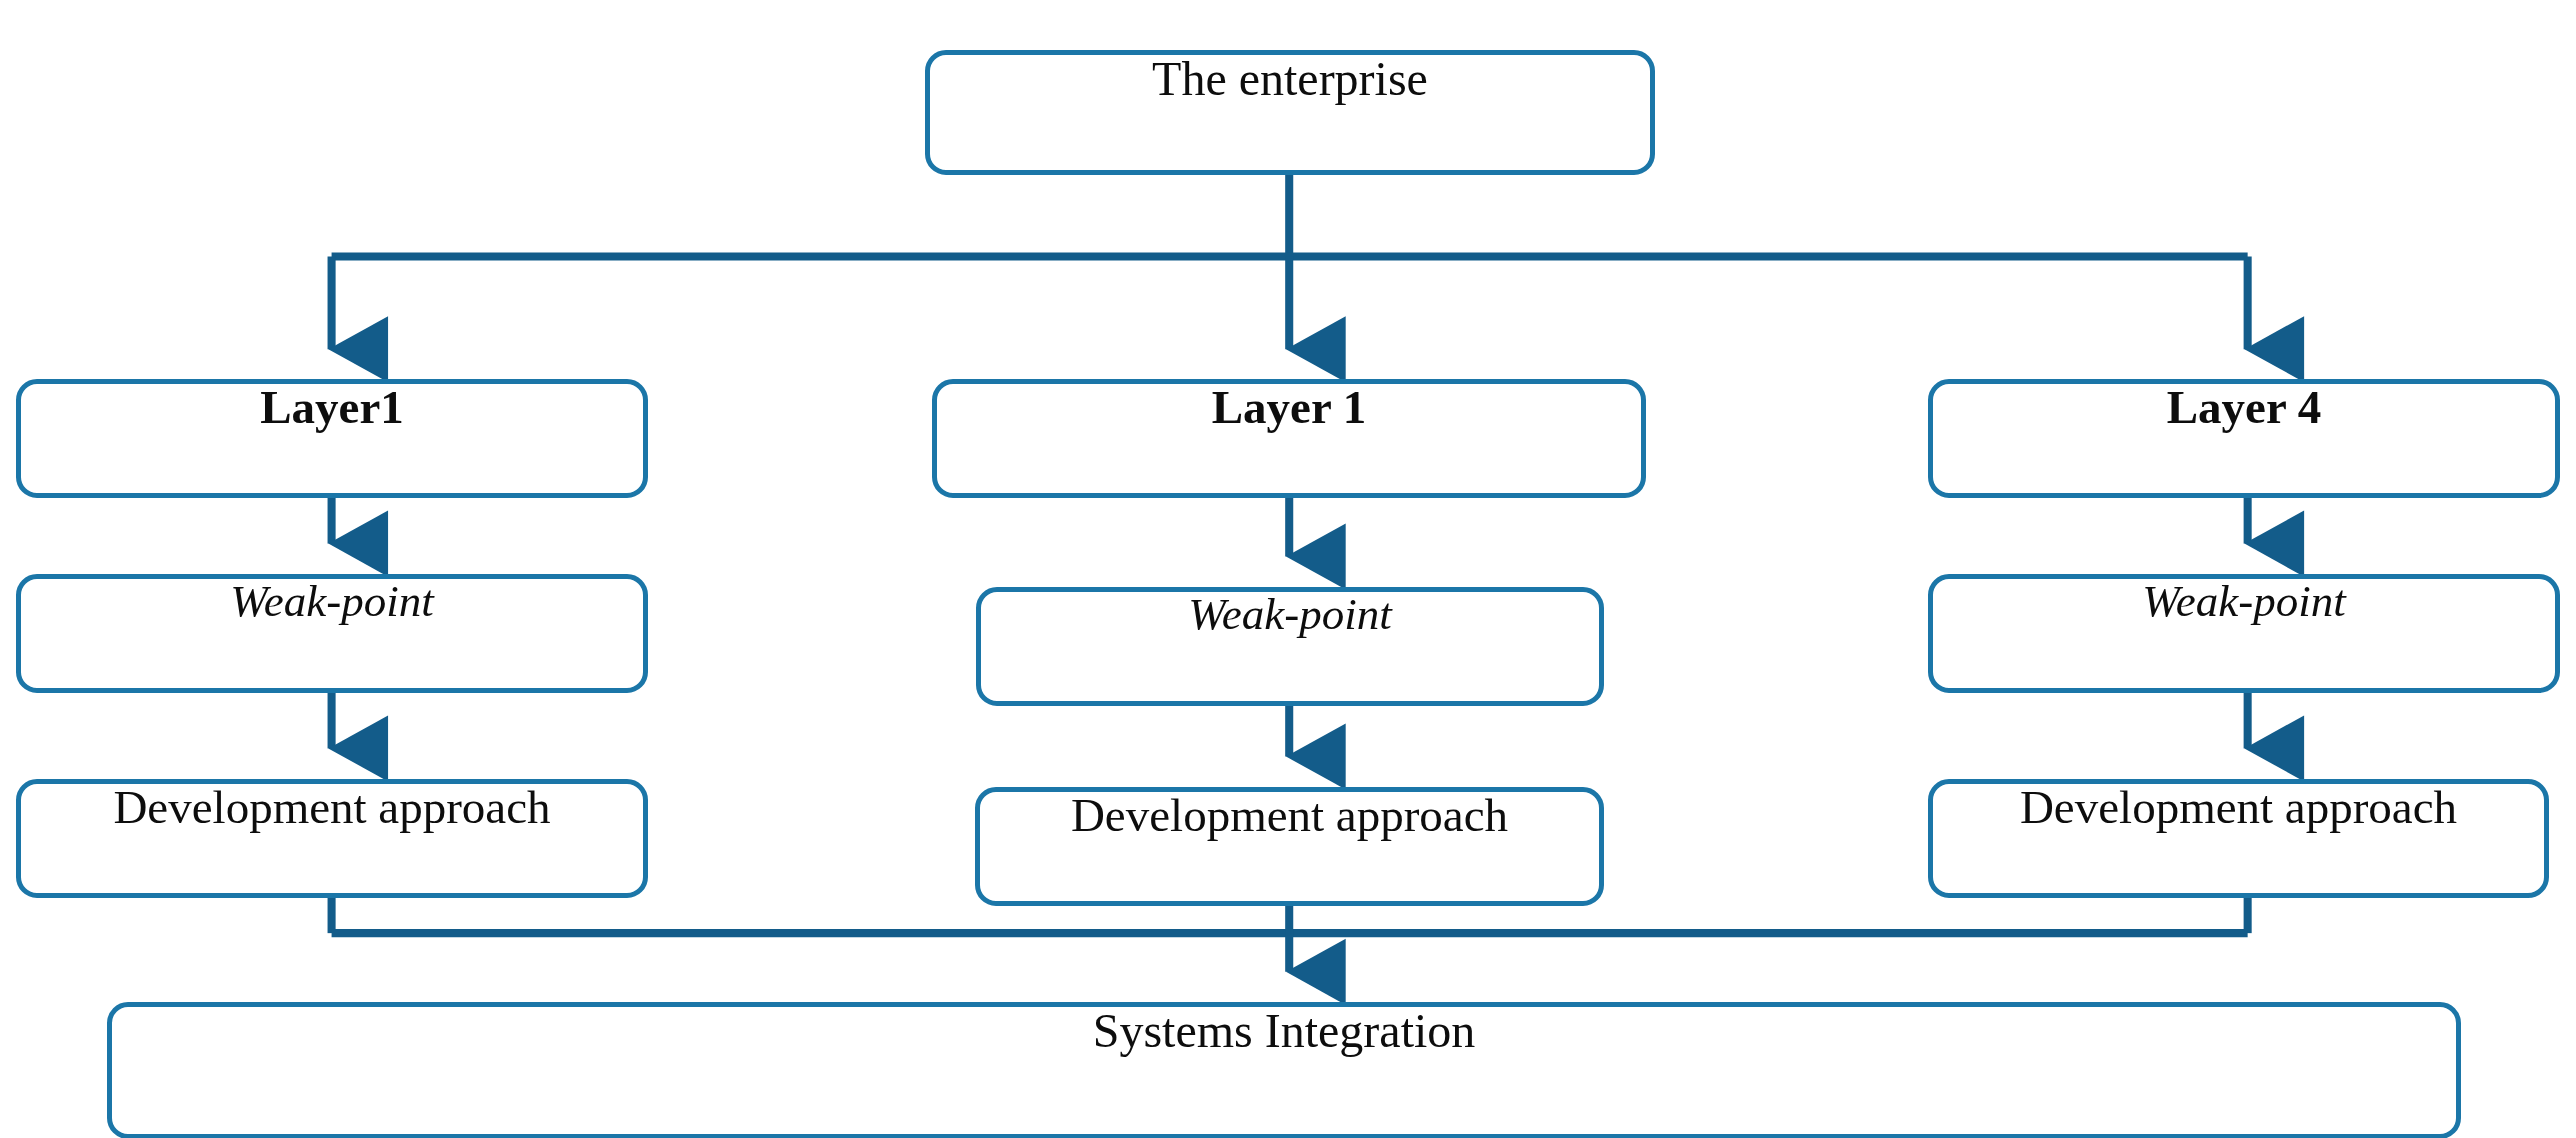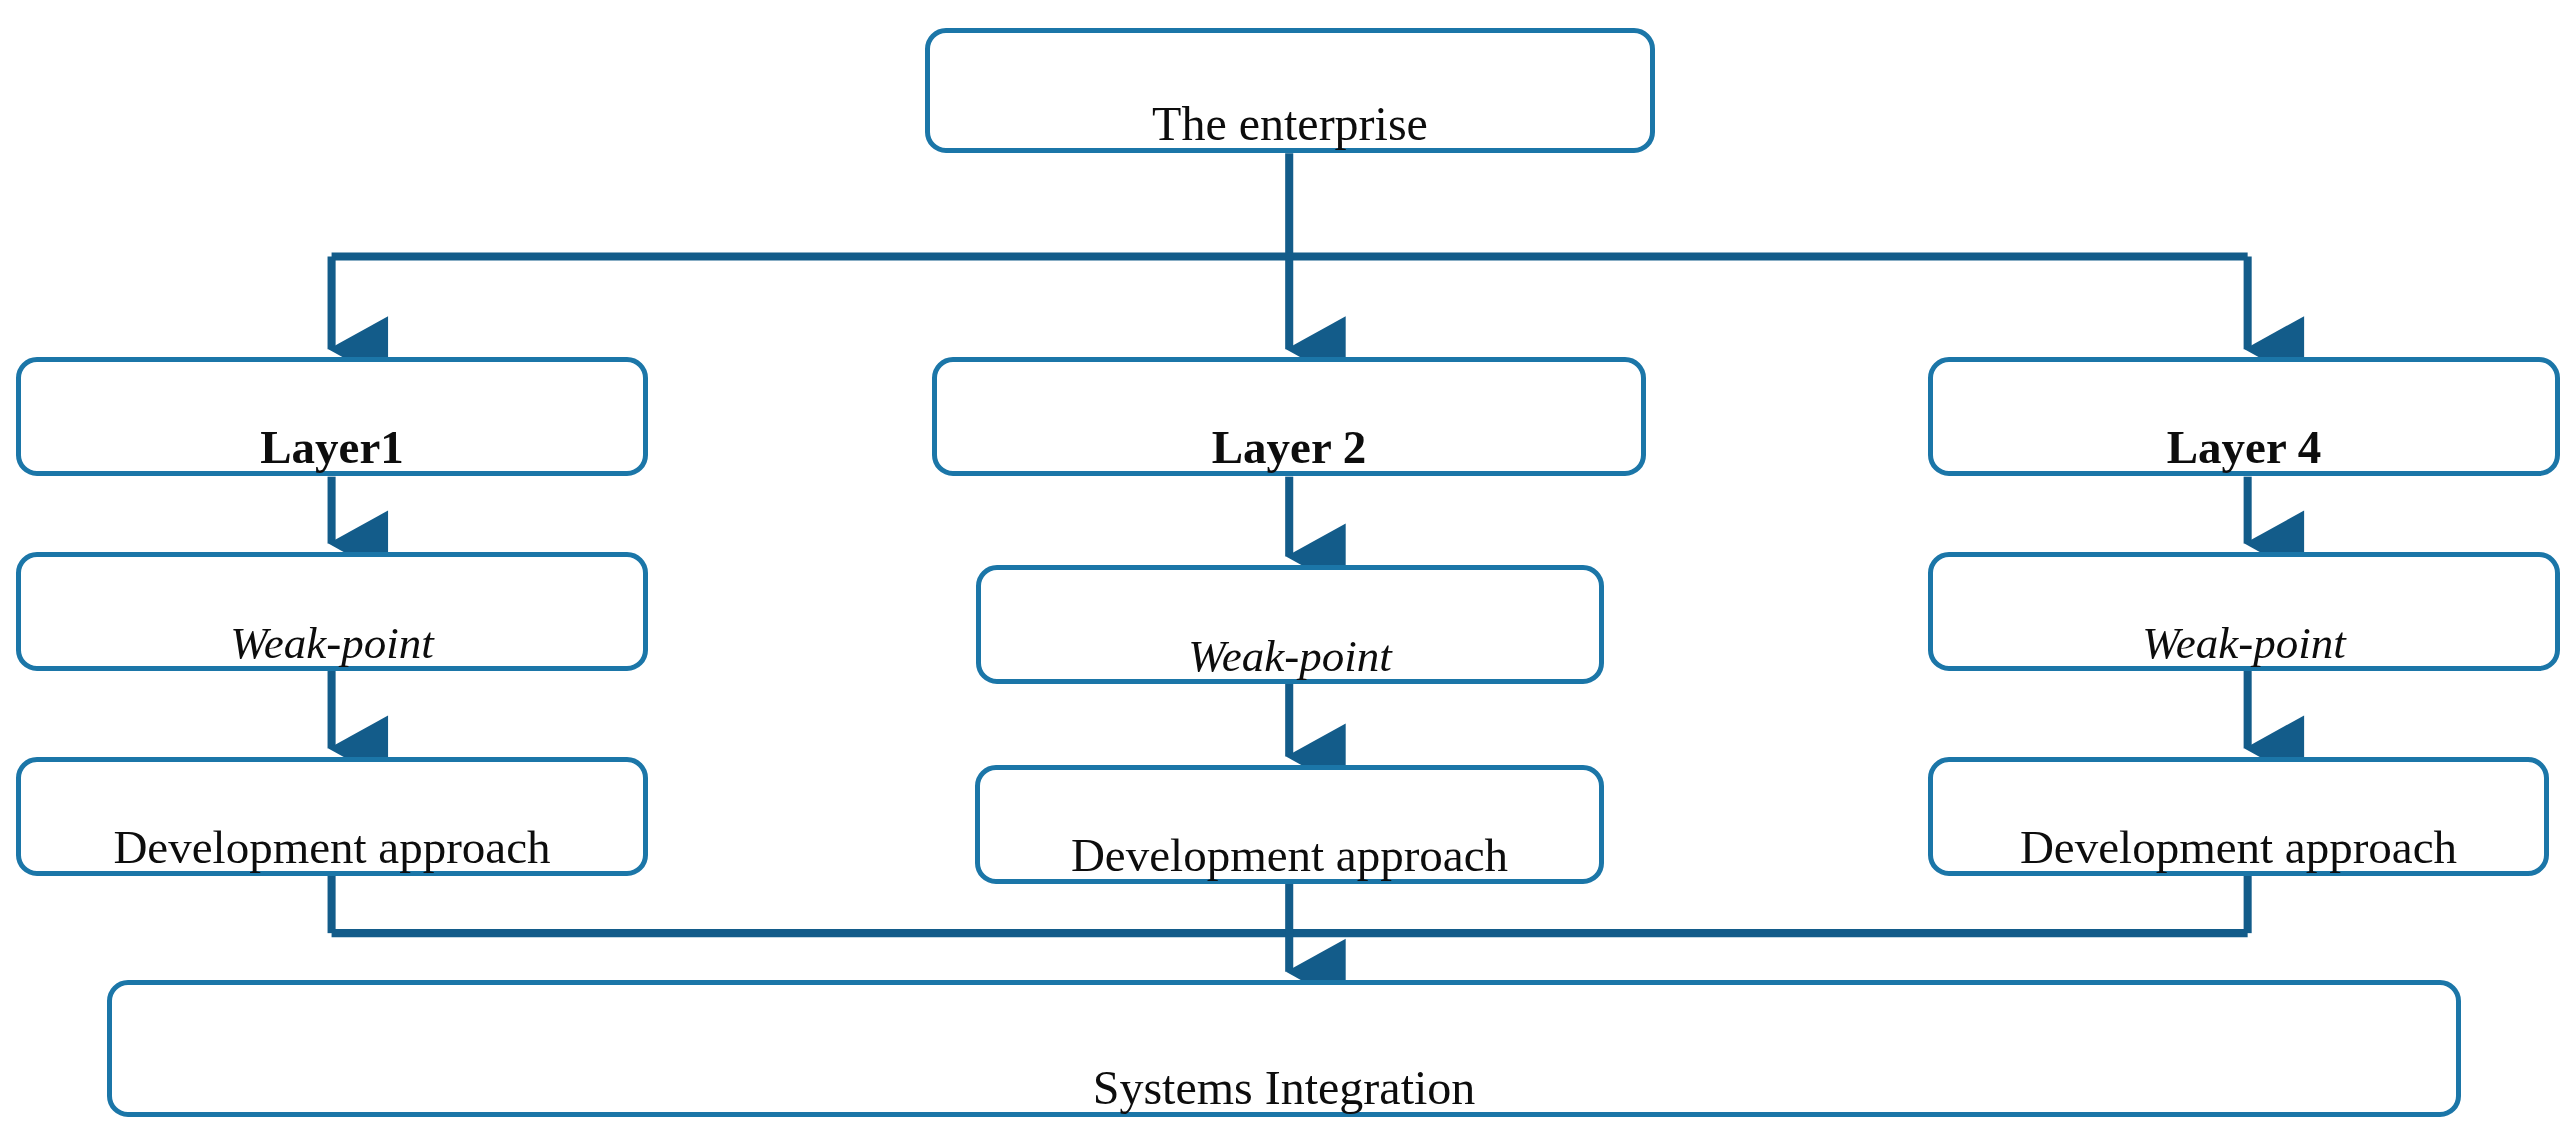--- a/index.html
+++ b/index.html
@@ -2,21 +2,21 @@
 <html style="font-size:13px"><head>
 <meta charset="utf-8">
 <style>
   html,body{margin:0;padding:0;background:#ffffff;}
   body{width:2576px;height:1138px;overflow:hidden;
        font-family:"Liberation Serif","DejaVu Serif",serif;}
   #stage{position:relative;width:2576px;height:1138px;background:#fff;}
   svg.layer{position:absolute;left:0;top:0;width:2576px;height:1138px;overflow:visible;}
   .node{position:absolute;box-sizing:border-box;background:#ffffff;
         border:5.6px solid #1B76A8;border-radius:21px;
-        display:flex;align-items:flex-end;justify-content:center;}
+        display:flex;align-items:flex-start;justify-content:center;margin-top:22px;}
   .node span{display:block;color:#0d0d0d;line-height:1;white-space:nowrap;
              text-align:center;font-weight:400;}
   .f-enterprise span{font-size:48px;}
   .f-layer span{font-size:47px;font-weight:bold;}
   .f-weak span{font-size:45px;font-style:italic;}
   .f-dev span{font-size:47px;}
   .f-sys span{font-size:48px;}
   
   #n-enterprise{left:925px;top:28px;width:730px;height:125px;}
   #n-layer1{left:16px;top:357px;width:632px;height:119px;}
@@ -71,21 +71,21 @@
   </svg>
 
   <div id="n-enterprise" class="node f-enterprise">
     <span>The enterprise</span>
   </div>
 
   <div id="n-layer1" class="node f-layer">
     <span>Layer1</span>
   </div>
   <div id="n-layer2" class="node f-layer">
-    <span>Layer 2</span>
+    <span>Layer 1</span>
   </div>
   <div id="n-layer3" class="node f-layer">
     <span>Layer 4</span>
   </div>
 
   <div id="n-weak1" class="node f-weak">
     <span>Weak-point</span>
   </div>
   <div id="n-weak2" class="node f-weak">
     <span>Weak-point</span>

